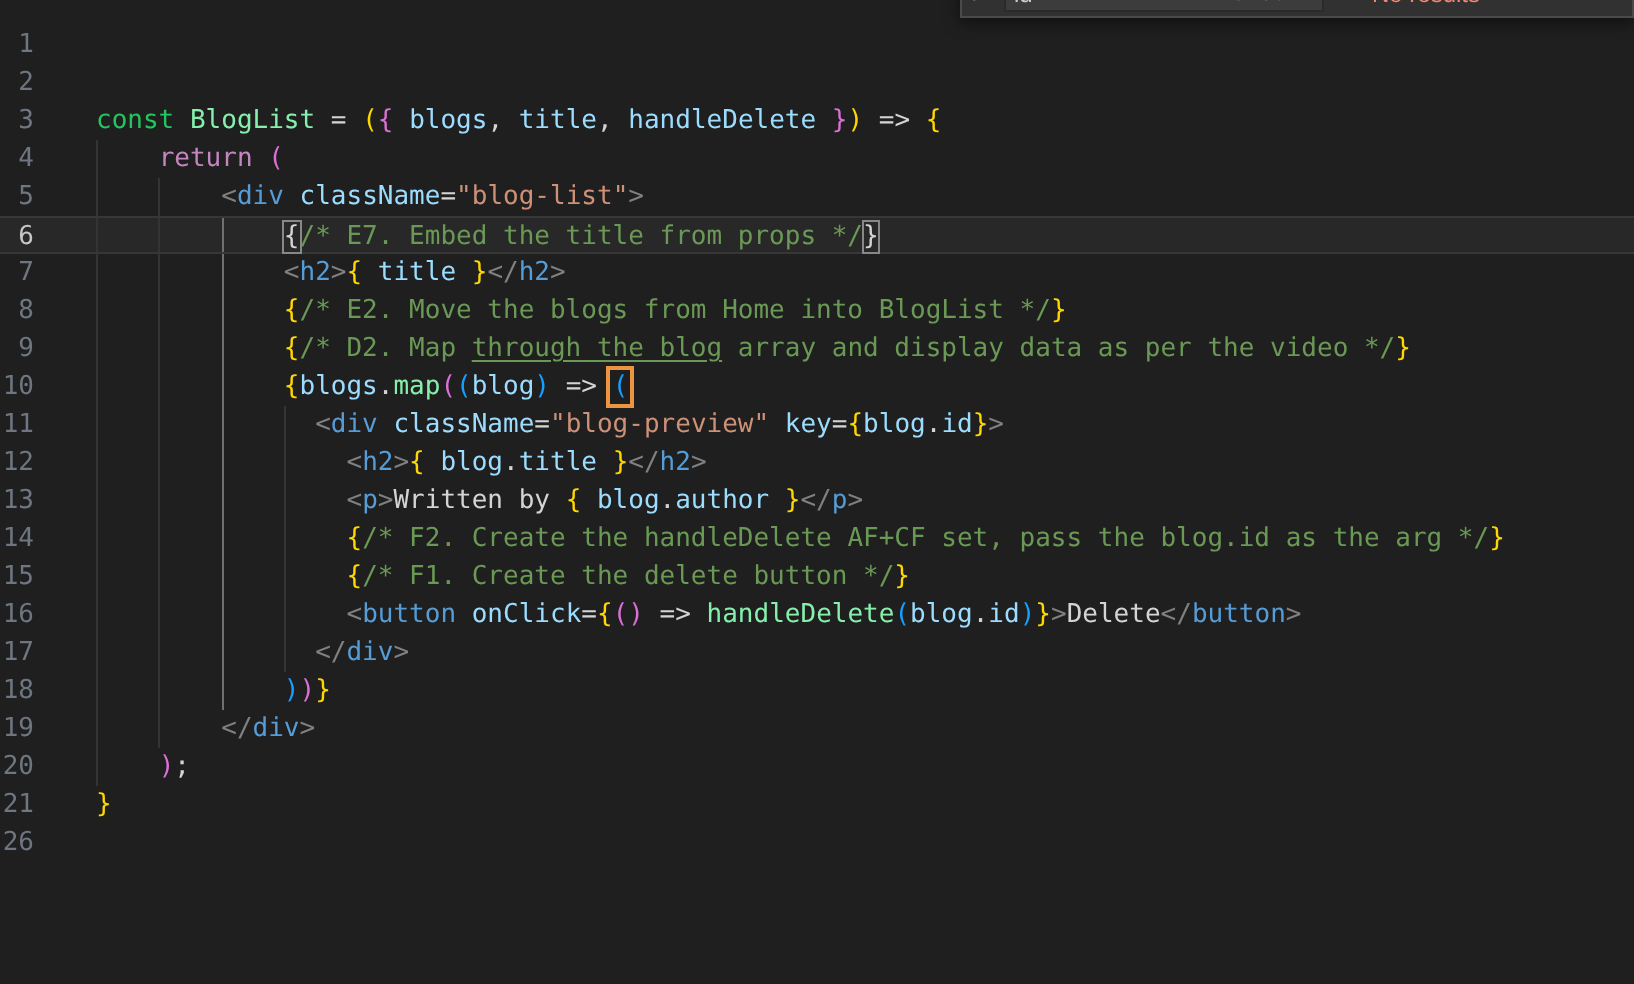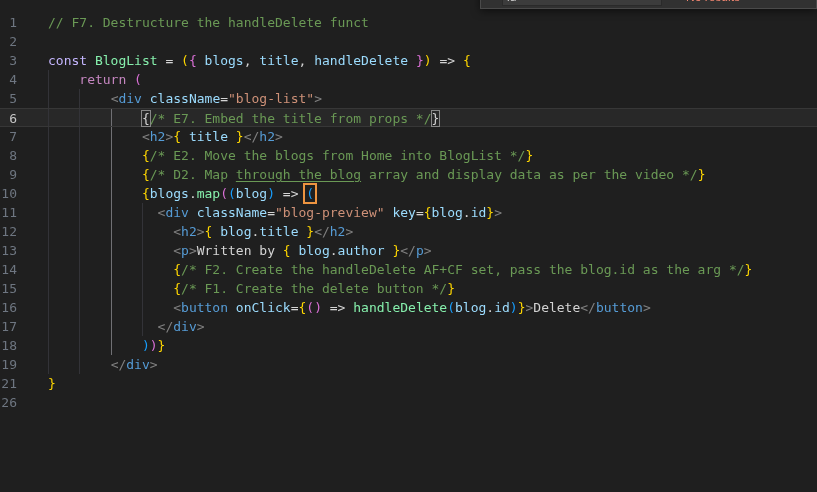--- a/index.html
+++ b/index.html
@@ -14,21 +14,21 @@
   .line{position:relative;height:19px;line-height:19px;white-space:pre;box-sizing:border-box;}
   .line.current{background:rgba(255,255,255,0.045);border-top:1px solid rgba(255,255,255,0.07);border-bottom:1px solid rgba(255,255,255,0.07);}
   .ln{position:absolute;left:0;top:0;width:17px;text-align:right;color:#6e7681;}
   .line.current .ln{color:#c6c6c6;}
   .code{position:absolute;left:48px;top:0;}
   .guide{position:absolute;top:0;bottom:0;width:1px;background:#333338;}
   .guide.active{background:#707074;}
   
   .cm{color:#6A9955}
   .u{text-decoration:underline;text-underline-offset:2px;}
-  .kw{color:#c4b5fd}
+  .kw{color:#22c55e}
   .ctl{color:#C586C0}
   .fn{color:#86efac}
   .v{color:#9CDCFE}
   .s{color:#CE9178}
   .tag{color:#569CD6}
   .pn{color:#808080}
   .w{color:#D4D4D4}
   .b1{color:#FFD700}
   .b2{color:#DA70D6}
   .b3{color:#179FFF}
@@ -68,34 +68,35 @@
       <span>.*</span>
     </span>
   </span>
   <span class="fw-results">No results</span>
   <span class="fw-spacer"></span>
   <span class="fw-selection">≡</span>
   <span class="fw-close">✕</span>
 </div>
 
 <div id="editor">
-    <div class="line"><span class="ln">1</span><span class="code"><span class="cm">// F7. Destructure the handleDelete funct</span></span></div>
+    <div class="line"><span class="ln">1</span></div>
     <div class="line"><span class="ln">2</span></div>
     <div class="line"><span class="ln">3</span><span class="code"><span class="kw">const</span><span class="w"> </span><span class="fn">BlogList</span><span class="w"> = </span><span class="b1">(</span><span class="b2">{</span><span class="w"> </span><span class="v">blogs</span><span class="w">, </span><span class="v">title</span><span class="w">, </span><span class="v">handleDelete</span><span class="w"> </span><span class="b2">}</span><span class="b1">)</span><span class="w"> =&gt; </span><span class="b1">{</span></span></div>
     <div class="line"><span class="ln">4</span><span class="guide" style="left: calc(0ch + 48px);"></span><span class="code"><span class="w">    </span><span class="ctl">return</span><span class="w"> </span><span class="b2">(</span></span></div>
     <div class="line"><span class="ln">5</span><span class="guide" style="left: calc(0ch + 48px);"></span><span class="guide" style="left: calc(4ch + 48px);"></span><span class="code"><span class="w">        </span><span class="pn">&lt;</span><span class="tag">div</span><span class="w"> </span><span class="v">className</span><span class="w">=</span><span class="s">"blog-list"</span><span class="pn">&gt;</span></span></div>
     <div class="line current"><span class="ln">6</span><span class="guide" style="left: calc(0ch + 48px);"></span><span class="guide" style="left: calc(4ch + 48px);"></span><span class="guide active" style="left: calc(8ch + 48px);"></span><span class="code"><span class="w">            </span><span class="mb mbox">{</span><span class="cm">/* E7. Embed the title from props */</span><span class="mb mbox">}</span></span></div>
     <div class="line"><span class="ln">7</span><span class="guide" style="left: calc(0ch + 48px);"></span><span class="guide" style="left: calc(4ch + 48px);"></span><span class="guide active" style="left: calc(8ch + 48px);"></span><span class="code"><span class="w">            </span><span class="pn">&lt;</span><span class="tag">h2</span><span class="pn">&gt;</span><span class="b1">{</span><span class="w"> </span><span class="v">title</span><span class="w"> </span><span class="b1">}</span><span class="pn">&lt;/</span><span class="tag">h2</span><span class="pn">&gt;</span></span></div>
     <div class="line"><span class="ln">8</span><span class="guide" style="left: calc(0ch + 48px);"></span><span class="guide" style="left: calc(4ch + 48px);"></span><span class="guide active" style="left: calc(8ch + 48px);"></span><span class="code"><span class="w">            </span><span class="b1">{</span><span class="cm">/* E2. Move the blogs from Home into BlogList */</span><span class="b1">}</span></span></div>
     <div class="line"><span class="ln">9</span><span class="guide" style="left: calc(0ch + 48px);"></span><span class="guide" style="left: calc(4ch + 48px);"></span><span class="guide active" style="left: calc(8ch + 48px);"></span><span class="code"><span class="w">            </span><span class="b1">{</span><span class="cm">/* D2. Map </span><span class="cm u">through the blog</span><span class="cm"> array and display data as per the video */</span><span class="b1">}</span></span></div>
     <div class="line"><span class="ln">10</span><span class="guide" style="left: calc(0ch + 48px);"></span><span class="guide" style="left: calc(4ch + 48px);"></span><span class="guide active" style="left: calc(8ch + 48px);"></span><span class="code"><span class="w">            </span><span class="b1">{</span><span class="v">blogs</span><span class="w">.</span><span class="fn">map</span><span class="b2">(</span><span class="b3">(</span><span class="v">blog</span><span class="b3">)</span><span class="w"> </span><span class="w">=&gt;</span><span class="w"> </span><span class="b3 obox">(</span></span></div>
     <div class="line"><span class="ln">11</span><span class="guide" style="left: calc(0ch + 48px);"></span><span class="guide" style="left: calc(4ch + 48px);"></span><span class="guide active" style="left: calc(8ch + 48px);"></span><span class="guide" style="left: calc(12ch + 48px);"></span><span class="code"><span class="w">              </span><span class="pn">&lt;</span><span class="tag">div</span><span class="w"> </span><span class="v">className</span><span class="w">=</span><span class="s">"blog-preview"</span><span class="w"> </span><span class="v">key</span><span class="w">=</span><span class="b1">{</span><span class="v">blog</span><span class="w">.</span><span class="v">id</span><span class="b1">}</span><span class="pn">&gt;</span></span></div>
     <div class="line"><span class="ln">12</span><span class="guide" style="left: calc(0ch + 48px);"></span><span class="guide" style="left: calc(4ch + 48px);"></span><span class="guide active" style="left: calc(8ch + 48px);"></span><span class="guide" style="left: calc(12ch + 48px);"></span><span class="code"><span class="w">                </span><span class="pn">&lt;</span><span class="tag">h2</span><span class="pn">&gt;</span><span class="b1">{</span><span class="w"> </span><span class="v">blog</span><span class="w">.</span><span class="v">title</span><span class="w"> </span><span class="b1">}</span><span class="pn">&lt;/</span><span class="tag">h2</span><span class="pn">&gt;</span></span></div>
     <div class="line"><span class="ln">13</span><span class="guide" style="left: calc(0ch + 48px);"></span><span class="guide" style="left: calc(4ch + 48px);"></span><span class="guide active" style="left: calc(8ch + 48px);"></span><span class="guide" style="left: calc(12ch + 48px);"></span><span class="code"><span class="w">                </span><span class="pn">&lt;</span><span class="tag">p</span><span class="pn">&gt;</span><span class="w">Written by </span><span class="b1">{</span><span class="w"> </span><span class="v">blog</span><span class="w">.</span><span class="v">author</span><span class="w"> </span><span class="b1">}</span><span class="pn">&lt;/</span><span class="tag">p</span><span class="pn">&gt;</span></span></div>
     <div class="line"><span class="ln">14</span><span class="guide" style="left: calc(0ch + 48px);"></span><span class="guide" style="left: calc(4ch + 48px);"></span><span class="guide active" style="left: calc(8ch + 48px);"></span><span class="guide" style="left: calc(12ch + 48px);"></span><span class="code"><span class="w">                </span><span class="b1">{</span><span class="cm">/* F2. Create the handleDelete AF+CF set, pass the blog.id as the arg */</span><span class="b1">}</span></span></div>
     <div class="line"><span class="ln">15</span><span class="guide" style="left: calc(0ch + 48px);"></span><span class="guide" style="left: calc(4ch + 48px);"></span><span class="guide active" style="left: calc(8ch + 48px);"></span><span class="guide" style="left: calc(12ch + 48px);"></span><span class="code"><span class="w">                </span><span class="b1">{</span><span class="cm">/* F1. Create the delete button */</span><span class="b1">}</span></span></div>
     <div class="line"><span class="ln">16</span><span class="guide" style="left: calc(0ch + 48px);"></span><span class="guide" style="left: calc(4ch + 48px);"></span><span class="guide active" style="left: calc(8ch + 48px);"></span><span class="guide" style="left: calc(12ch + 48px);"></span><span class="code"><span class="w">                </span><span class="pn">&lt;</span><span class="tag">button</span><span class="w"> </span><span class="v">onClick</span><span class="w">=</span><span class="b1">{</span><span class="b2">(</span><span class="b2">)</span><span class="w"> =&gt; </span><span class="fn">handleDelete</span><span class="b3">(</span><span class="v">blog</span><span class="w">.</span><span class="v">id</span><span class="b3">)</span><span class="b1">}</span><span class="pn">&gt;</span><span class="w">Delete</span><span class="pn">&lt;/</span><span class="tag">button</span><span class="pn">&gt;</span></span></div>
     <div class="line"><span class="ln">17</span><span class="guide" style="left: calc(0ch + 48px);"></span><span class="guide" style="left: calc(4ch + 48px);"></span><span class="guide active" style="left: calc(8ch + 48px);"></span><span class="guide" style="left: calc(12ch + 48px);"></span><span class="code"><span class="w">              </span><span class="pn">&lt;/</span><span class="tag">div</span><span class="pn">&gt;</span></span></div>
     <div class="line"><span class="ln">18</span><span class="guide" style="left: calc(0ch + 48px);"></span><span class="guide" style="left: calc(4ch + 48px);"></span><span class="guide active" style="left: calc(8ch + 48px);"></span><span class="code"><span class="w">            </span><span class="b3">)</span><span class="b2">)</span><span class="b1">}</span></span></div>
     <div class="line"><span class="ln">19</span><span class="guide" style="left: calc(0ch + 48px);"></span><span class="guide" style="left: calc(4ch + 48px);"></span><span class="code"><span class="w">        </span><span class="pn">&lt;/</span><span class="tag">div</span><span class="pn">&gt;</span></span></div>
+    <div class="line"><span class="ln">20</span><span class="guide" style="left: calc(0ch + 48px);"></span><span class="code"><span class="w">    </span><span class="b2">)</span><span class="w">;</span></span></div>
     <div class="line"><span class="ln">21</span><span class="code"><span class="b1">}</span></span></div>
     <div class="line"><span class="ln">26</span><span class="code"></span></div>
   </div>
 
 </body></html>

